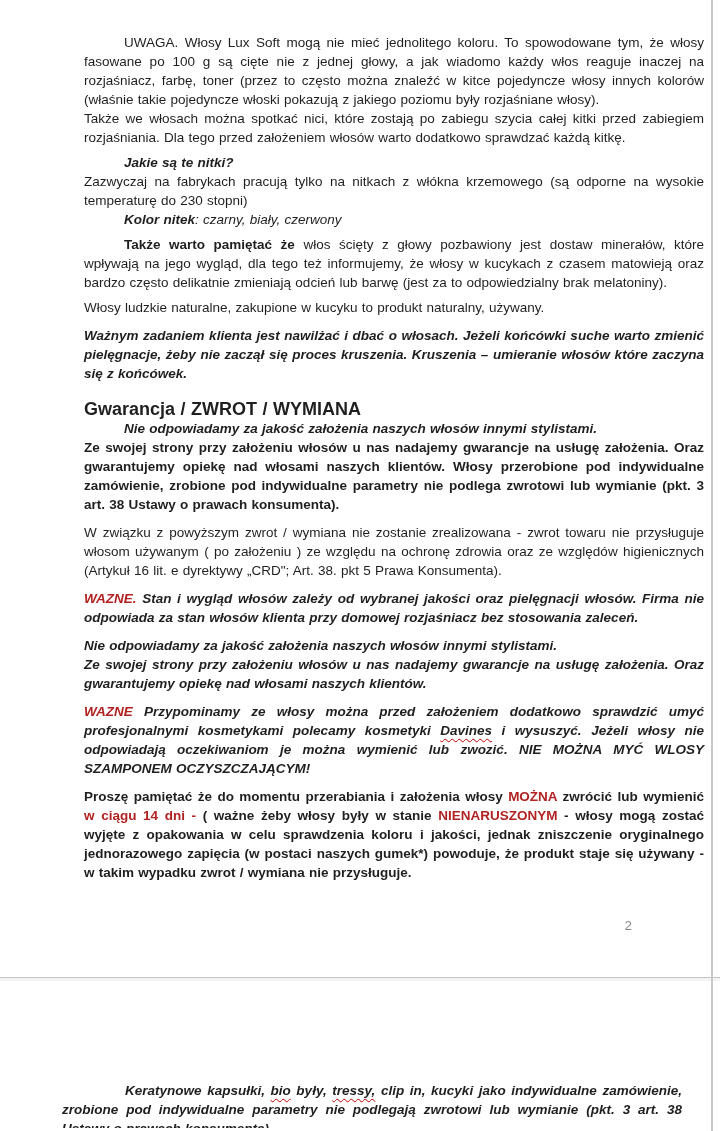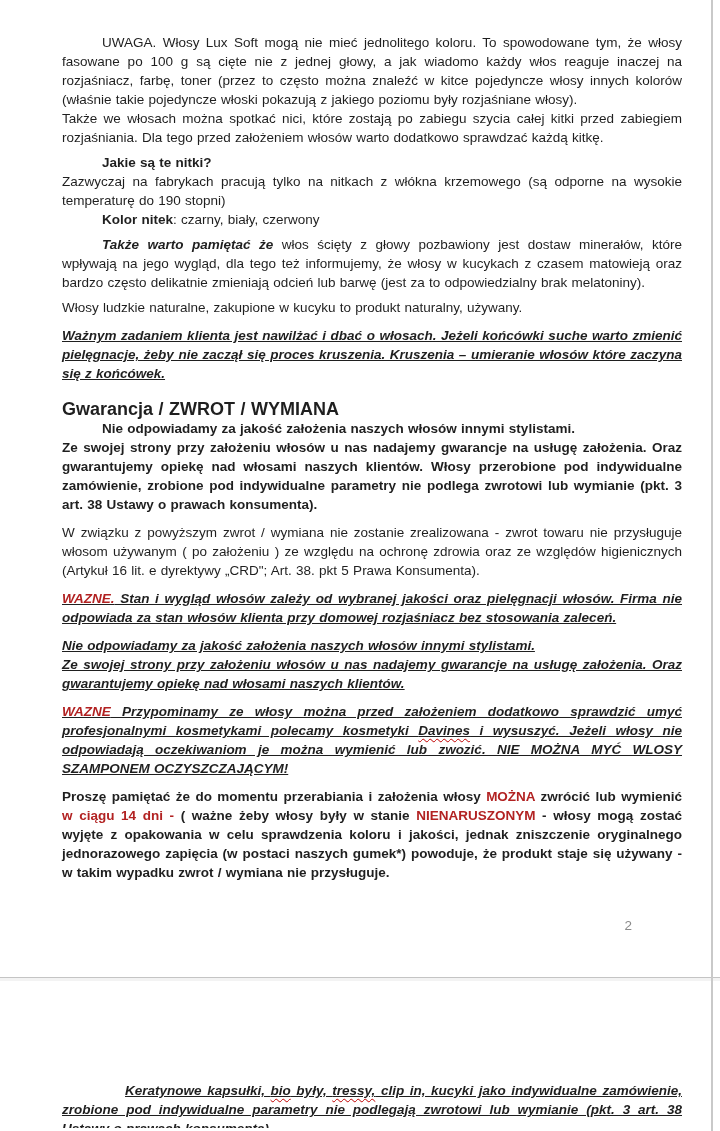--- a/index.html
+++ b/index.html
@@ -3,36 +3,36 @@
 <meta charset="utf-8">
 <style>
   html,body{margin:0;padding:0;}
   body{
     width:720px;height:1131px;background:#ffffff;overflow:hidden;position:relative;
     font-family:"Liberation Sans","DejaVu Sans",sans-serif;
     color:#1f1f1f;
     -webkit-font-smoothing:antialiased;
   }
   .page{box-sizing:border-box;position:relative;}
-  .page-2{height:977px;padding:33px 38px 0 62px;overflow:hidden;}
+  .page-2{height:977px;padding:33px 38px 0 84px;overflow:hidden;}
   .page-3{height:147px;padding:100px 38px 0 62px;overflow:hidden;}
   .textcol{width:620px;}
   p{margin:0;font-size:13.5px;line-height:19px;text-align:justify;word-spacing:0.5px;}
   .fi{text-indent:40px;}          
   .fi2{text-indent:63px;}         
-  .ind{padding-left:40px;text-align:left;}
+  .ind{padding-left:40px;text-align:left;font-style:italic;}
   .b{font-weight:bold;}
-  .bi{font-weight:bold;font-style:italic;text-decoration:underline;}
+  .bi{font-weight:bold;font-style:italic;}
   .heading{font-size:18px;}
   .sp-s{height:6px;}
   .sp-m{height:9px;}
   .sp-l{height:17px;}
   .run-red{color:#b22222;margin-top:16px;}
   .run-bold{font-weight:bold;}
-  .run-bold-italic{font-weight:bold;font-style:italic;margin-top:28px;}
+  .run-bold-italic{font-weight:bold;margin-top:28px;}
   .run-misspelled{
     text-decoration-line:underline;
     text-decoration-style:wavy;
     text-decoration-color:#c00000;
     text-decoration-thickness:1px;
     text-underline-offset:3px;
   }
   .page-number{
     position:absolute;right:88px;bottom:44px;
     color:#8a8a8a;font-size:13.5px;
@@ -53,21 +53,21 @@
 
 <div class="page page-2">
   <div class="textcol">
 
     <p class="fi">UWAGA. Włosy Lux Soft mogą nie mieć jednolitego koloru. To spowodowane tym, że włosy fasowane po 100 g są cięte nie z jednej głowy, a jak wiadomo każdy włos reaguje inaczej na rozjaśniacz, farbę, toner (przez to często można znaleźć w kitce pojedyncze włosy innych kolorów (właśnie takie pojedyncze włoski pokazują z jakiego poziomu były rozjaśniane włosy).</p>
     <p>Także we włosach można spotkać nici, które zostają po zabiegu szycia całej kitki przed zabiegiem rozjaśniania. Dla tego przed założeniem włosów warto dodatkowo sprawdzać każdą kitkę.</p>
 
     <div class="sp-s"></div>
 
     <p class="b ind">Jakie są te nitki?</p>
-    <p>Zazwyczaj na fabrykach pracują tylko na nitkach z włókna krzemowego (są odporne na wysokie temperaturę do 190 stopni)</p>
+    <p>Zazwyczaj na fabrykach pracują tylko na nitkach z włókna krzemowego (są odporne na wysokie temperaturę do 230 stopni)</p>
     <p class="ind"><span class="run-bold">Kolor nitek</span><span>: czarny, biały, czerwony</span></p>
 
     <div class="sp-s"></div>
 
     <p class="fi"><span class="run-bold-italic">Także warto pamiętać że</span><span> włos ścięty z głowy pozbawiony jest dostaw minerałów, które wpływają na jego wygląd, dla tego też informujemy, że włosy w kucykach z czasem matowieją oraz bardzo często delikatnie zmieniają odcień lub barwę (jest za to odpowiedzialny brak melatoniny).</span></p>
 
     <div class="sp-s"></div>
 
     <p>Włosy ludzkie naturalne, zakupione w kucyku to produkt naturalny, używany.</p>
 

